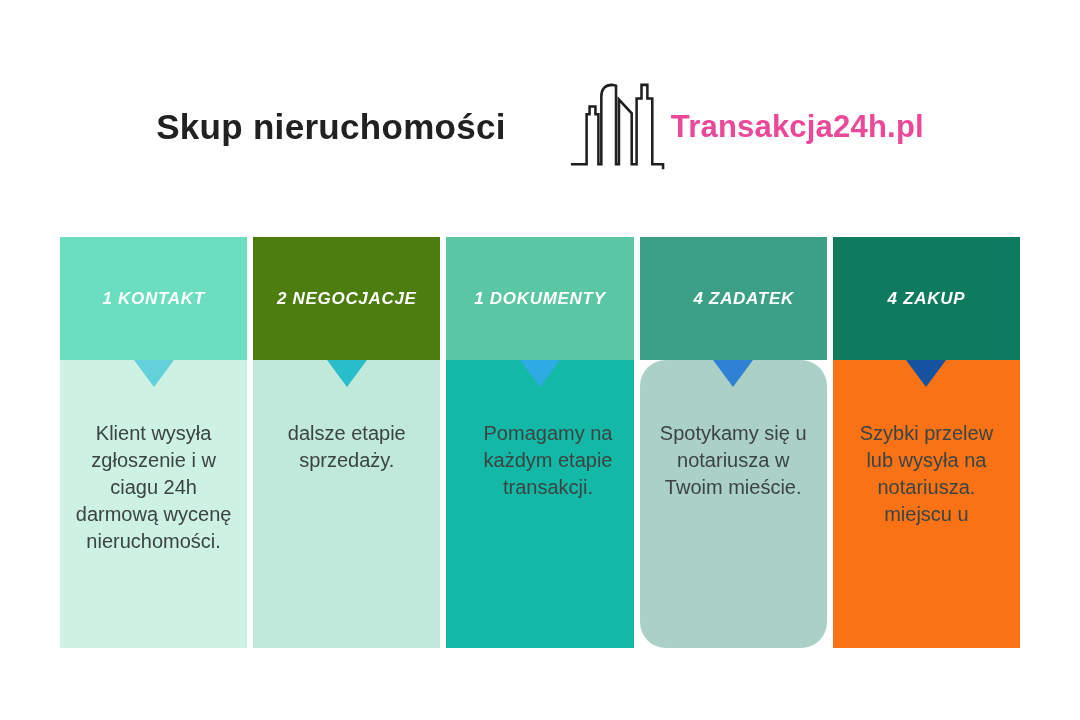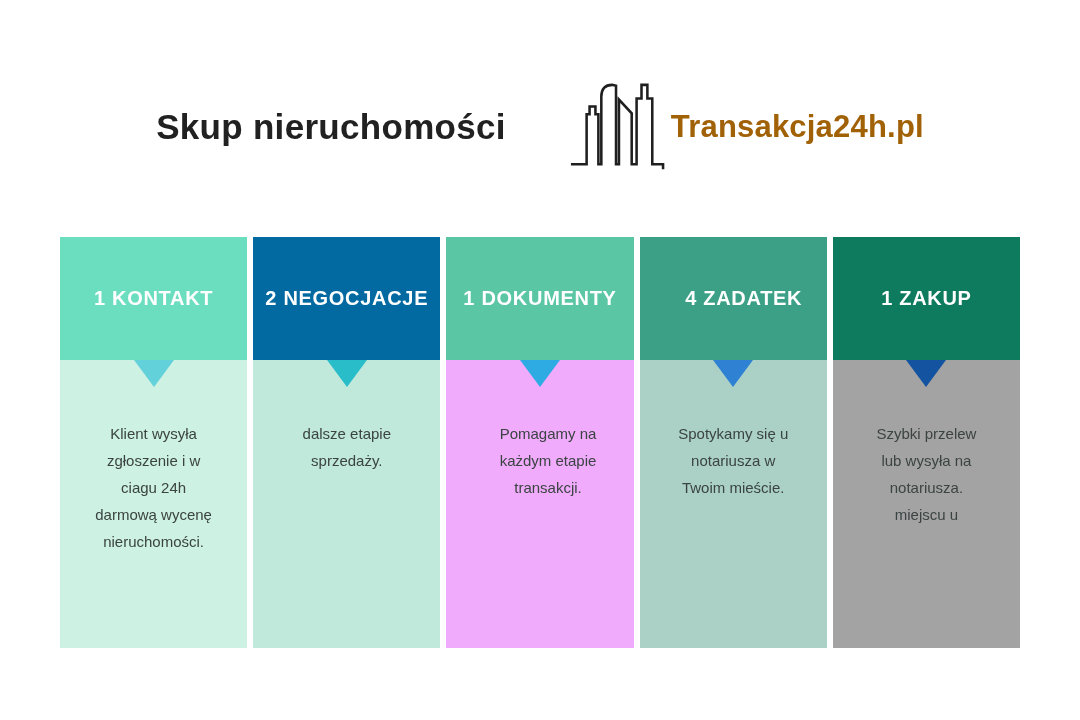--- a/index.html
+++ b/index.html
@@ -44,60 +44,61 @@
     gap: 6px;
   }
   .step { flex: 1; display: flex; flex-direction: column; }
   .step-header {
     height: 123px;
     display: flex;
     align-items: center;
     justify-content: center;
   }
   .step-label {
-    font-size: 20px;
+    font-size: 17px;
     font-weight: bold;
     letter-spacing: 0.7px;
+    font-style: italic;
   }
   .step-body {
     height: 288px;
     position: relative;
   }
   .arrow-down {
     position: absolute;
     top: 0; left: 50%;
     transform: translateX(-50%);
     width: 0; height: 0;
     border-left: 20px solid transparent;
     border-right: 20px solid transparent;
     border-top: 27px solid #000;
   }
   .step-text {
     margin: 0;
     padding: 60px 10px 0 10px;
     text-align: center;
-    font-size: 15px;
+    font-size: 20px;
     line-height: 27px;
   }
   .step-text span { display: block; }
 </style>
 </head>
 <body>
 
 <div class="page">
 
   <header class="top">
     <h1 class="page-title" style="color: rgb(33, 33, 33);">Skup nieruchomości</h1>
     <div class="logo">
       <span class="logo-icon">
         <svg viewBox="0 0 100 88" xmlns="http://www.w3.org/2000/svg">
           <path d="M3,82 H19 V31 H22 V23 H28 V31 H31 V82 H34 V13 Q34,1 45,1 L49,2 V82 H52 V16 L65,30 V82 H70 V15 H75 V1 H81 V15 H86 V82 H97 V87" fill="none" stroke="#1f1f1f" stroke-width="2.6"></path>
         </svg>
       </span>
-      <span class="logo-text" style="color: #a16207;">Transakcja24h.pl</span>
+      <span class="logo-text" style="color: #ec4899;">Transakcja24h.pl</span>
     </div>
   </header>
 
   <main class="steps">
 
     <section class="step">
       <div class="step-header" style="background-color: rgb(108, 222, 192);">
         <span class="step-label" style="color: rgb(255, 255, 255);">1 KONTAKT</span>
       </div>
       <div class="step-body" style="background-color: rgb(205, 241, 227);">
@@ -106,65 +107,65 @@
           <span>Klient wysyła</span>
           <span>zgłoszenie i w</span>
           <span>ciagu 24h</span>
           <span>darmową wycenę</span>
           <span>nieruchomości.</span>
         </p>
       </div>
     </section>
 
     <section class="step">
-      <div class="step-header" style="background-color: #0369a1;">
+      <div class="step-header" style="background-color: #4d7c0f;">
         <span class="step-label" style="color: rgb(255, 255, 255);">2 NEGOCJACJE</span>
       </div>
       <div class="step-body" style="background-color: rgb(193, 233, 219);">
         <div class="arrow-down" style="border-top-color: rgb(41, 189, 202);"></div>
         <p class="step-text" style="color: rgb(59, 68, 66);">
           <span>dalsze etapie</span>
           <span>sprzedaży.</span>
         </p>
       </div>
     </section>
 
     <section class="step">
       <div class="step-header" style="background-color: rgb(91, 198, 163);">
         <span class="step-label" style="color: rgb(255, 255, 255);">1 DOKUMENTY</span>
       </div>
-      <div class="step-body" style="background-color: #f0abfc; padding-left: 16px;">
+      <div class="step-body" style="background-color: #14b8a6; padding-left: 16px;">
         <div class="arrow-down" style="border-top-color: rgb(47, 171, 228);"></div>
         <p class="step-text" style="color: rgb(59, 68, 66);">
           <span>Pomagamy na</span>
           <span>każdym etapie</span>
           <span>transakcji.</span>
         </p>
       </div>
     </section>
 
     <section class="step">
       <div class="step-header" style="background-color: rgb(59, 160, 133); padding-left: 21px;">
         <span class="step-label" style="color: rgb(255, 255, 255);">4 ZADATEK</span>
       </div>
-      <div class="step-body" style="background-color: rgb(171, 209, 198);">
+      <div class="step-body" style="background-color: rgb(171, 209, 198); border-radius: 26px;">
         <div class="arrow-down" style="border-top-color: rgb(46, 129, 211);"></div>
         <p class="step-text" style="color: rgb(59, 68, 66);">
           <span>Spotykamy się u</span>
           <span>notariusza w</span>
           <span>Twoim mieście.</span>
         </p>
       </div>
     </section>
 
     <section class="step">
       <div class="step-header" style="background-color: rgb(14, 122, 94);">
-        <span class="step-label" style="color: rgb(255, 255, 255);">1 ZAKUP</span>
+        <span class="step-label" style="color: rgb(255, 255, 255);">4 ZAKUP</span>
       </div>
-      <div class="step-body" style="background-color: #a3a3a3;">
+      <div class="step-body" style="background-color: #f97316;">
         <div class="arrow-down" style="border-top-color: rgb(20, 83, 159);"></div>
         <p class="step-text" style="color: rgb(59, 68, 66);">
           <span>Szybki przelew</span>
           <span>lub wysyła na</span>
           <span>notariusza.</span>
           <span>miejscu u</span>
         </p>
       </div>
     </section>
 

